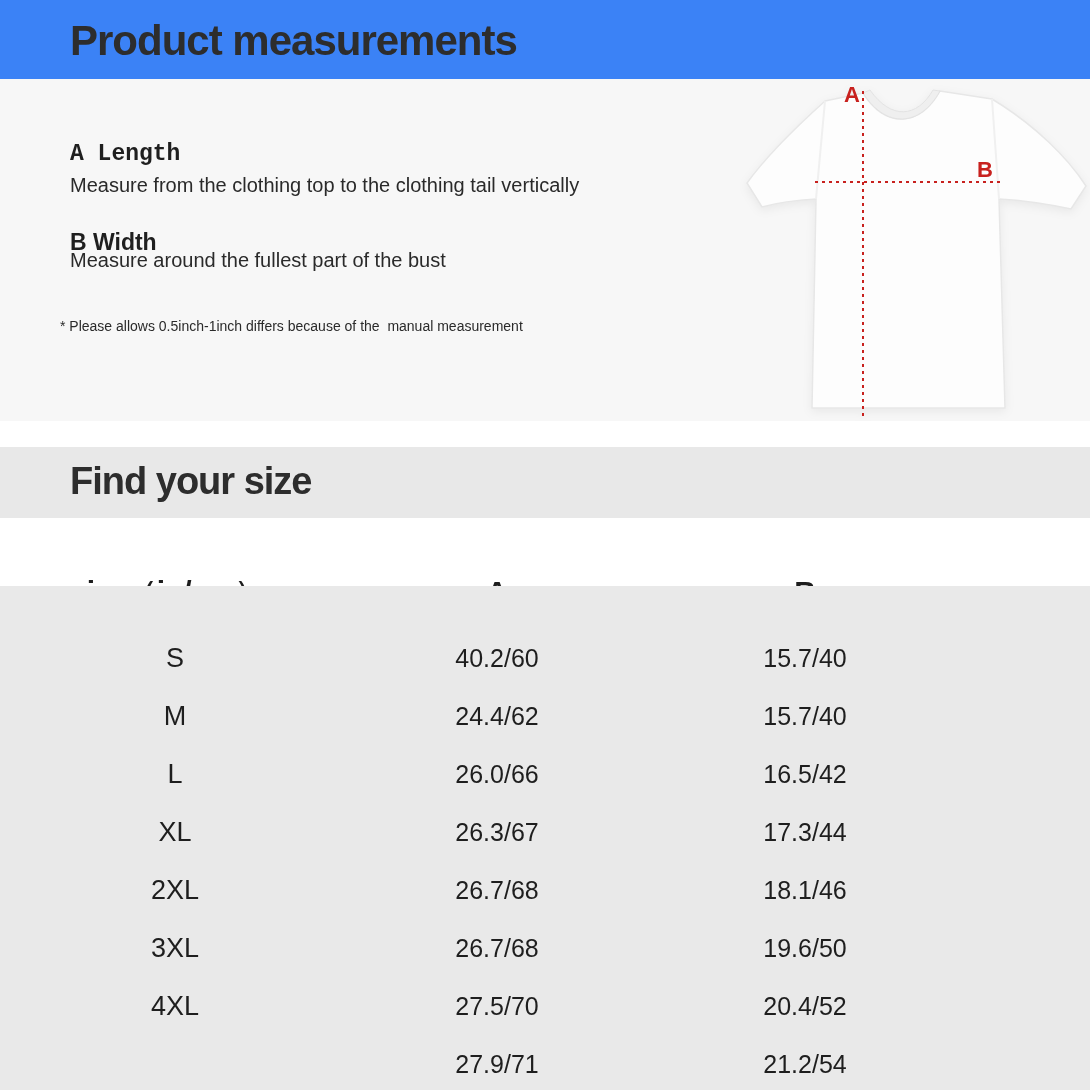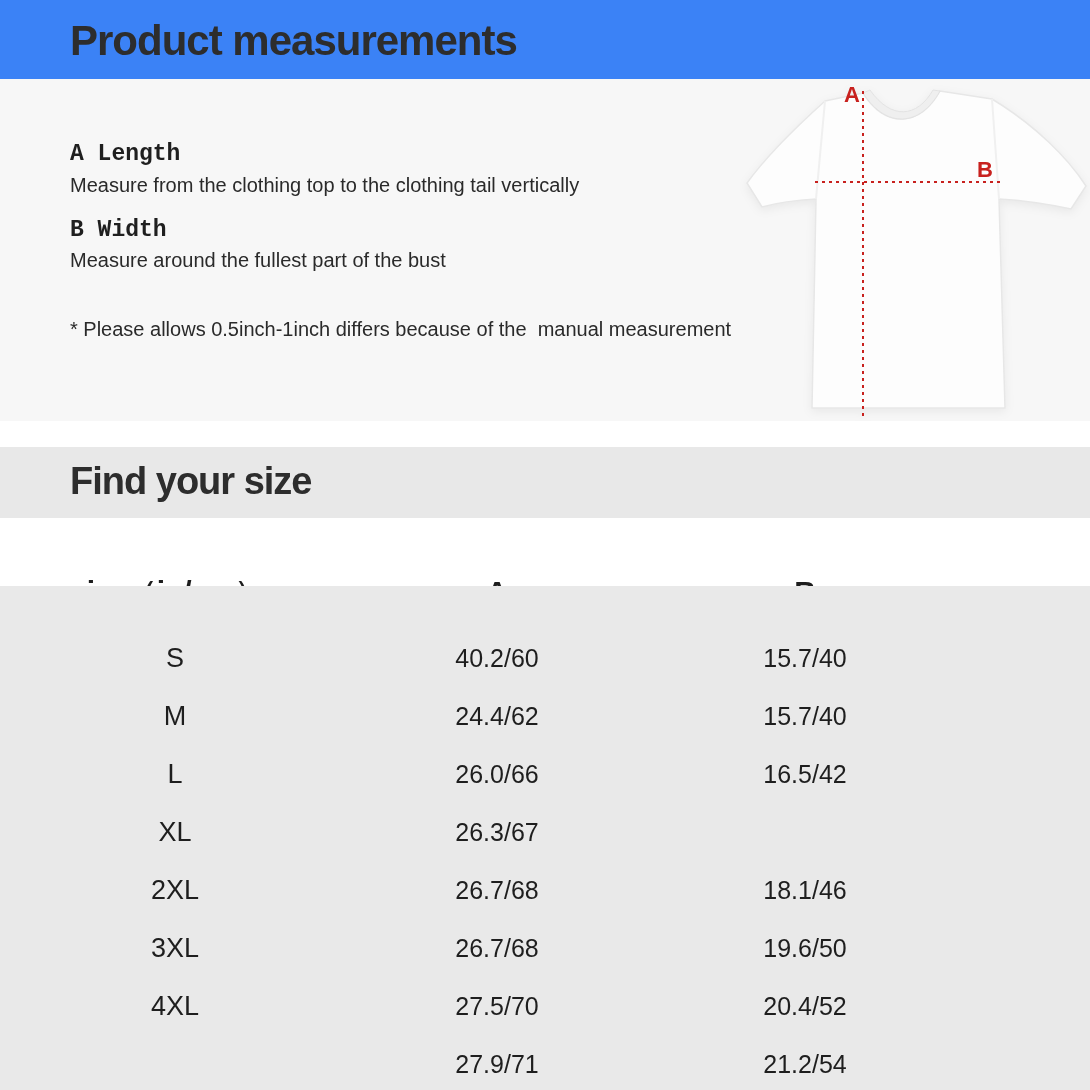--- a/index.html
+++ b/index.html
@@ -16,23 +16,23 @@
     left:70px;top:17px;font-size:42px;font-weight:700;color:#2d2d2d;
     letter-spacing:-1px;white-space:nowrap;
   }
 
   
   .hero-section{left:0;top:79px;width:1090px;height:342px;background:#f7f7f7;}
   .guide-label{left:70px;font-size:23px;font-weight:700;color:#1f1f1f;white-space:nowrap;}
   .guide-desc{left:70px;font-size:20px;font-weight:400;color:#2a2a2a;white-space:nowrap;}
   .guide-label.a{top:62px;font-family:Liberation Mono, monospace;}
   .guide-desc.a{top:95px;}
-  .guide-label.b{top:138px;font-family:Liberation Mono, monospace;}
+  .guide-label.b{top:150px;}
   .guide-desc.b{top:170px;}
-  .disclaimer{left:70px;top:239px;font-size:20px;color:#2a2a2a;white-space:pre-wrap;}
+  .disclaimer{left:60px;top:239px;font-size:14px;color:#2a2a2a;white-space:pre-wrap;}
   .shirt-wrap{left:740px;top:4px;width:350px;height:338px;}
   .shirt-wrap svg{filter:drop-shadow(0 3px 5px rgba(0,0,0,0.06));}
 
   
   .gap-section{left:0;top:421px;width:1090px;height:26px;background:#ffffff;}
   .band-section{left:0;top:447px;width:1090px;height:71px;background:#e8e8e8;}
   .band-title{
     left:70px;top:13px;font-size:38px;font-weight:700;color:#2d2d2d;
     letter-spacing:-1px;white-space:nowrap;
   }
@@ -121,20 +121,21 @@
     <span class="cell col-b">15.7/40</span>
   </div>
   <div class="t-row">
     <span class="cell col-size">L</span>
     <span class="cell col-a">26.0/66</span>
     <span class="cell col-b">16.5/42</span>
   </div>
   <div class="t-row">
     <span class="cell col-size">XL</span>
     <span class="cell col-a">26.3/67</span>
+    <span class="cell col-b">17.3/44</span>
   </div>
   <div class="t-row">
     <span class="cell col-size">2XL</span>
     <span class="cell col-a">26.7/68</span>
     <span class="cell col-b">18.1/46</span>
   </div>
   <div class="t-row">
     <span class="cell col-size">3XL</span>
     <span class="cell col-a">26.7/68</span>
     <span class="cell col-b">19.6/50</span>

